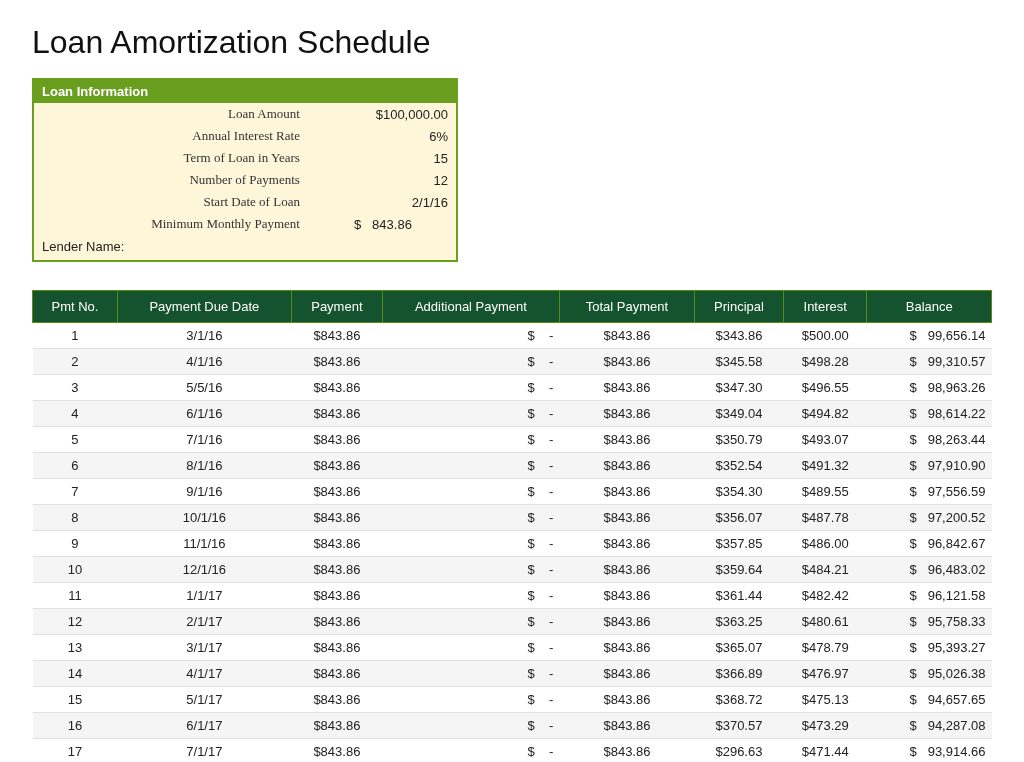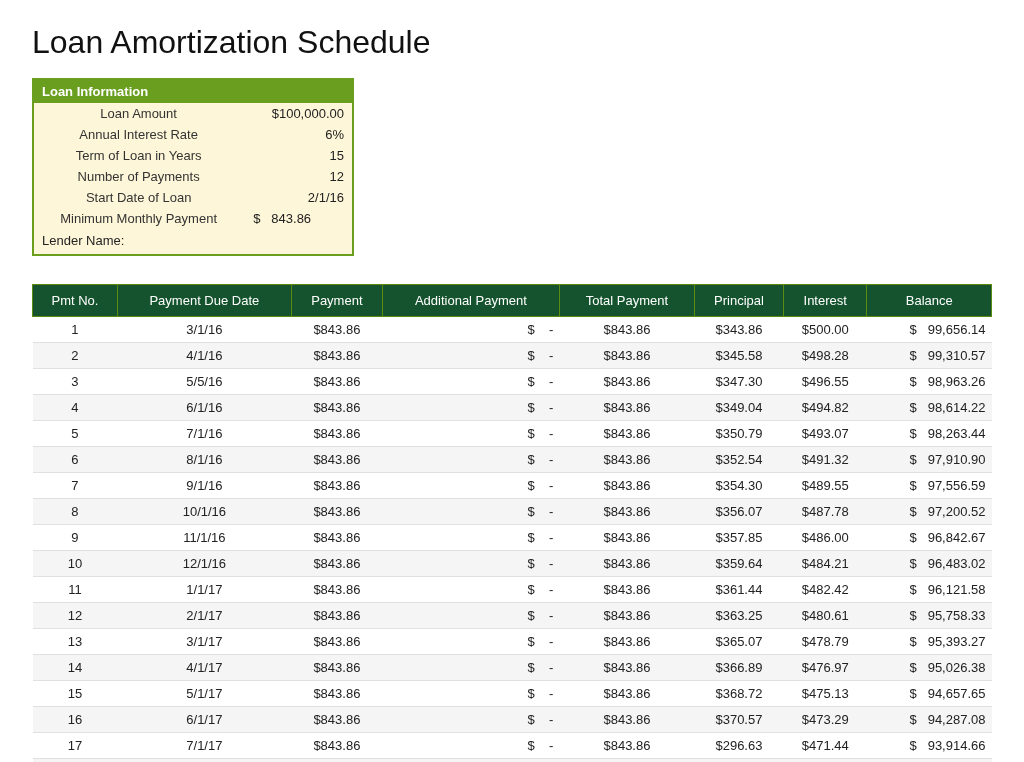--- a/index.html
+++ b/index.html
@@ -12,44 +12,45 @@
     }
     h1 {
       font-size: 32px;
       font-weight: normal;
       margin-bottom: 17px;
       color: #111;
     }
     .loan-info-box {
       border: 2px solid #6a9e1f;
       background: #fdf6d8;
-      width: 322px;
+      width: 426px;
       margin-bottom: 28px;
       padding: 0;
     }
     .loan-info-header {
       background: #6a9e1f;
       color: #fff;
       font-weight: bold;
       font-size: 13px;
       padding: 4px 8px;
     }
     .loan-info-table {
       width: 100%;
       border-collapse: collapse;
       padding: 4px 8px;
     }
     .loan-info-table td {
       padding: 3px 8px;
       font-size: 13px;
     }
     .loan-info-table td:first-child {
-      text-align: center;
+      text-align: right;
       padding-right: 10px;
       color: #333;
+      font-family: Liberation Serif, serif;
     }
     .loan-info-table td:last-child {
       text-align: right;
       font-weight: normal;
     }
     .lender-row {
       padding: 4px 8px 6px 8px;
       font-size: 13px;
     }
 
@@ -105,21 +106,21 @@
         <tr>
           <td>Number of Payments</td>
           <td>12</td>
         </tr>
         <tr>
           <td>Start Date of Loan</td>
           <td>2/1/16</td>
         </tr>
         <tr>
           <td>Minimum Monthly Payment</td>
-          <td style="text-align:left">$&nbsp;&nbsp;&nbsp;843.86</td>
+          <td style="text-align:center">$&nbsp;&nbsp;&nbsp;843.86</td>
         </tr>
       </tbody>
   </table>
   <div class="lender-row">Lender Name:</div>
 </div>
 
 <table class="amort-table">
   <thead id="amort-thead">
   <tr>
         <th>Pmt No.</th>

